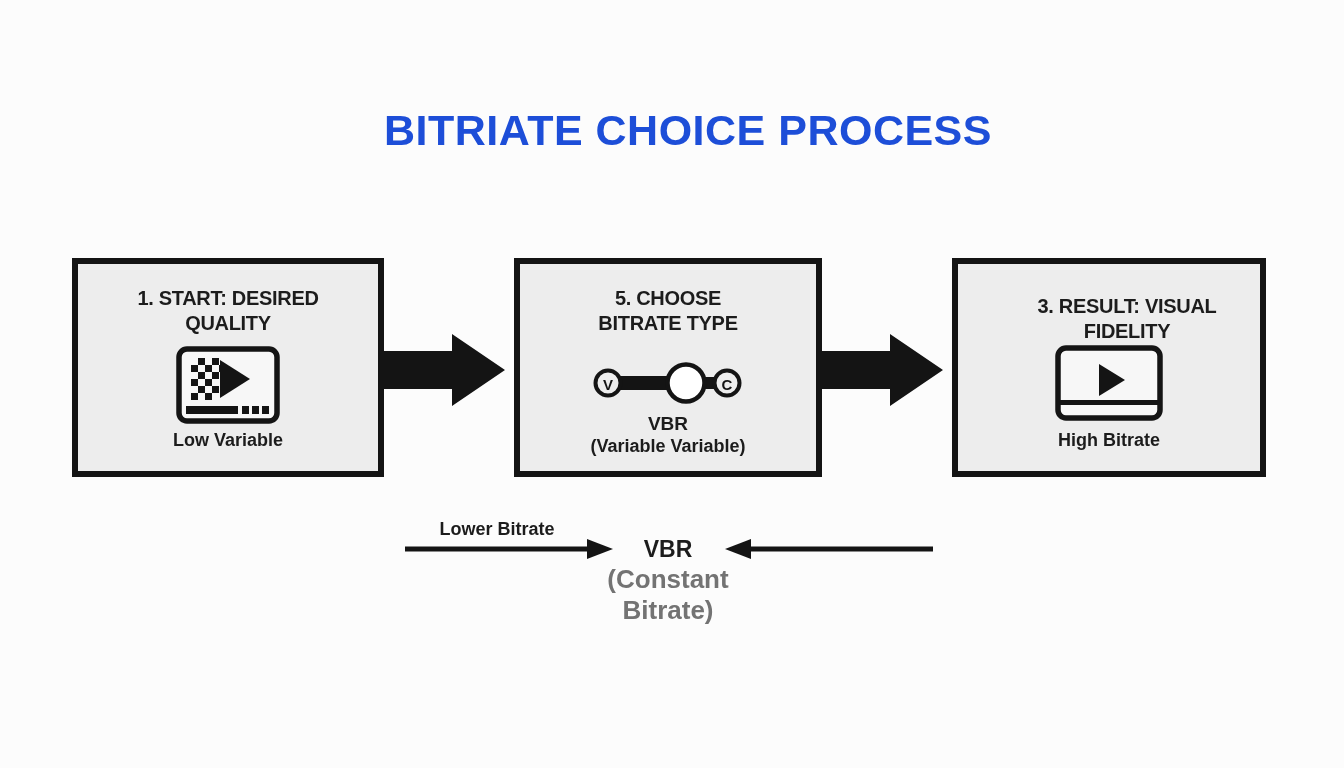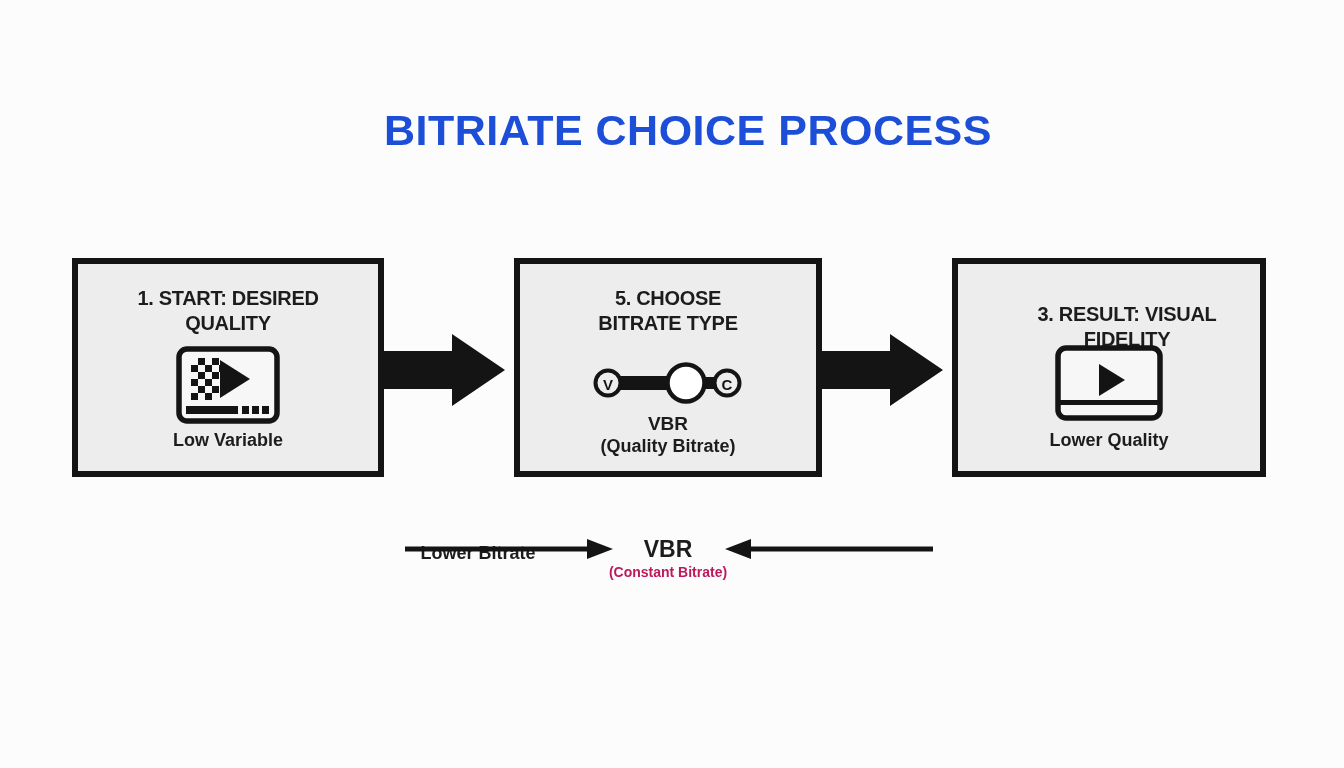--- a/index.html
+++ b/index.html
@@ -48,21 +48,21 @@
     margin: 0 auto;
     text-align: center;
     font-size: 20px;
     font-weight: 700;
     line-height: 1.25;
     letter-spacing: -0.3px;
     color: #1c1c1c;
   }
   .step-box-1 .step-heading { max-width: 240px; }
   .step-box-2 .step-heading { max-width: 160px; }
-  .step-box-3 .step-heading { top: 38px; max-width: 300px; margin-left: 36px; }
+  .step-box-3 .step-heading { top: 30px; max-width: 300px; margin-left: 36px; }
 
   .step-icon {
     position: absolute;
     left: 50%;
     transform: translateX(-50%);
   }
   .step-box-1 .step-icon { top: 82px; }
   .step-box-2 .step-icon { top: 97px; }
   .step-box-3 .step-icon { top: 81px; }
 
@@ -89,21 +89,21 @@
 
   .scale-label {
     position: absolute;
     top: 519px;
     width: 200px;
     text-align: center;
     font-size: 18px;
     font-weight: 700;
     color: #1c1c1c;
   }
-  .scale-label-left  { left: 378px; margin-top: 24px; }
+  .scale-label-left  { left: 397px; }
   .scale-label-right { left: 737px; }
 
   .scale-arrow {
     position: absolute;
     top: 537px;
   }
   .scale-arrow-right { left: 405px; }
   .scale-arrow-left  { left: 725px; }
 
   .scale-center-label {
@@ -115,23 +115,23 @@
     font-size: 23px;
     font-weight: 700;
     color: #1c1c1c;
   }
   .scale-center-sub {
     position: absolute;
     top: 564px;
     left: 568px;
     width: 200px;
     text-align: center;
-    font-size: 14px;
-    font-weight: 700;
-    color: #be185d;
+    font-size: 26px;
+    font-weight: 700;
+    color: #737373;
   }
 </style>
 </head>
 <body>
 
 <div class="canvas">
 
   <h1 class="diagram-title">BITRIATE CHOICE PROCESS</h1>
 
   <div class="step-box step-box-1">
@@ -171,35 +171,35 @@
     <svg class="step-icon" width="150" height="44" viewBox="0 0 150 44">
       <rect x="27" y="15" width="50" height="14" fill="#141414"></rect>
       <rect x="110" y="16" width="13" height="12" fill="#141414"></rect>
       <circle cx="15" cy="22" r="12.5" fill="#ededed" stroke="#141414" stroke-width="4"></circle>
       <circle cx="93" cy="22" r="18.5" fill="#ffffff" stroke="#141414" stroke-width="4.5"></circle>
       <circle cx="134" cy="22" r="12.5" fill="#ededed" stroke="#141414" stroke-width="4"></circle>
       <text x="15" y="23" text-anchor="middle" dominant-baseline="central" font-size="15" font-weight="700" fill="#141414">V</text>
       <text x="134" y="23" text-anchor="middle" dominant-baseline="central" font-size="15" font-weight="700" fill="#141414">C</text>
     </svg>
     <div class="step-caption step-caption-main">VBR</div>
-    <div class="step-caption step-caption-sub">(Quality Bitrate)</div>
+    <div class="step-caption step-caption-sub">(Variable Variable)</div>
   </div>
 
   <svg class="flow-arrow flow-arrow-2" width="121" height="72" viewBox="0 0 121 72">
     <polygon points="0,17 68,17 68,0 121,36 68,72 68,55 0,55" fill="#141414"></polygon>
   </svg>
 
   <div class="step-box step-box-3">
     <div class="step-heading">3. RESULT: VISUAL FIDELITY</div>
     <svg class="step-icon" width="108" height="76" viewBox="0 0 108 76">
       <rect x="3" y="3" width="102" height="70" rx="8" fill="#f7f7f7" stroke="#141414" stroke-width="5.5"></rect>
       <polygon points="44,19 44,51 70,35" fill="#141414"></polygon>
       <rect x="5" y="55" width="98" height="5" fill="#141414"></rect>
     </svg>
-    <div class="step-caption">Lower Quality</div>
+    <div class="step-caption">High Bitrate</div>
   </div>
 
   <div class="scale-label scale-label-left">Lower Bitrate</div>
 
   <svg class="scale-arrow scale-arrow-right" width="208" height="24" viewBox="0 0 208 24">
     <line x1="0" y1="12" x2="186" y2="12" stroke="#141414" stroke-width="5"></line>
     <polygon points="182,2 208,12 182,22" fill="#141414"></polygon>
   </svg>
 
   <svg class="scale-arrow scale-arrow-left" width="208" height="24" viewBox="0 0 208 24">

